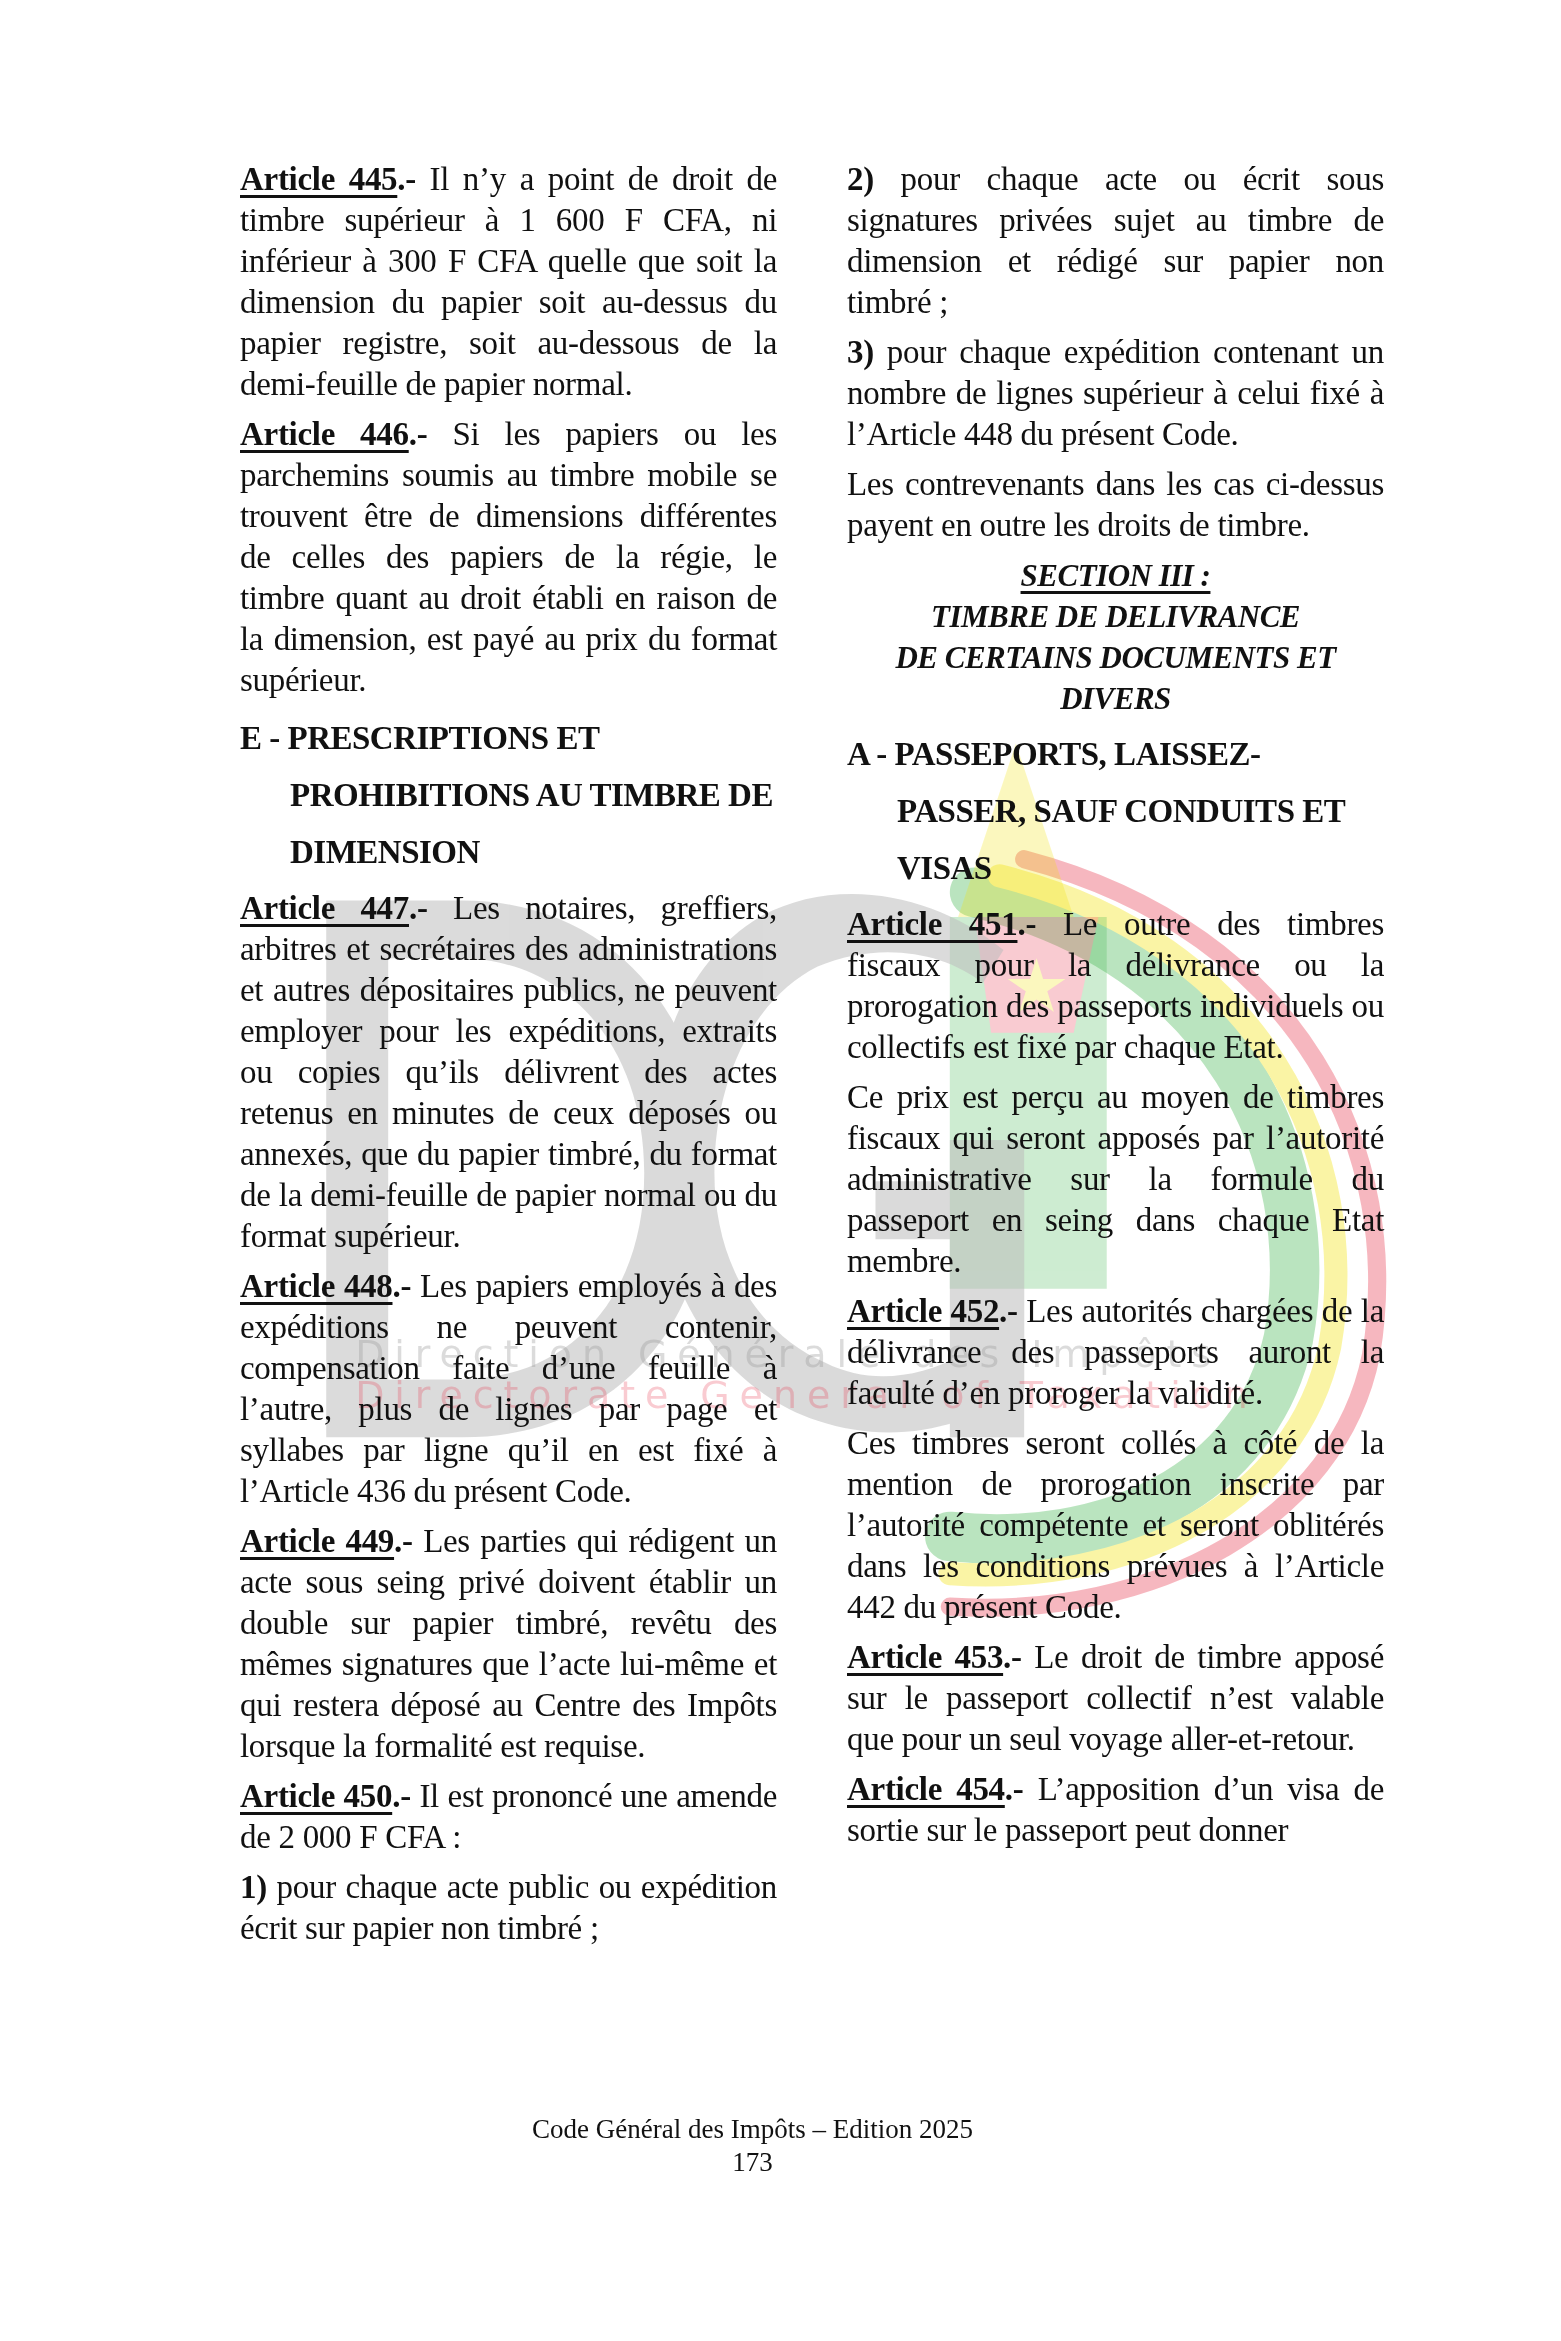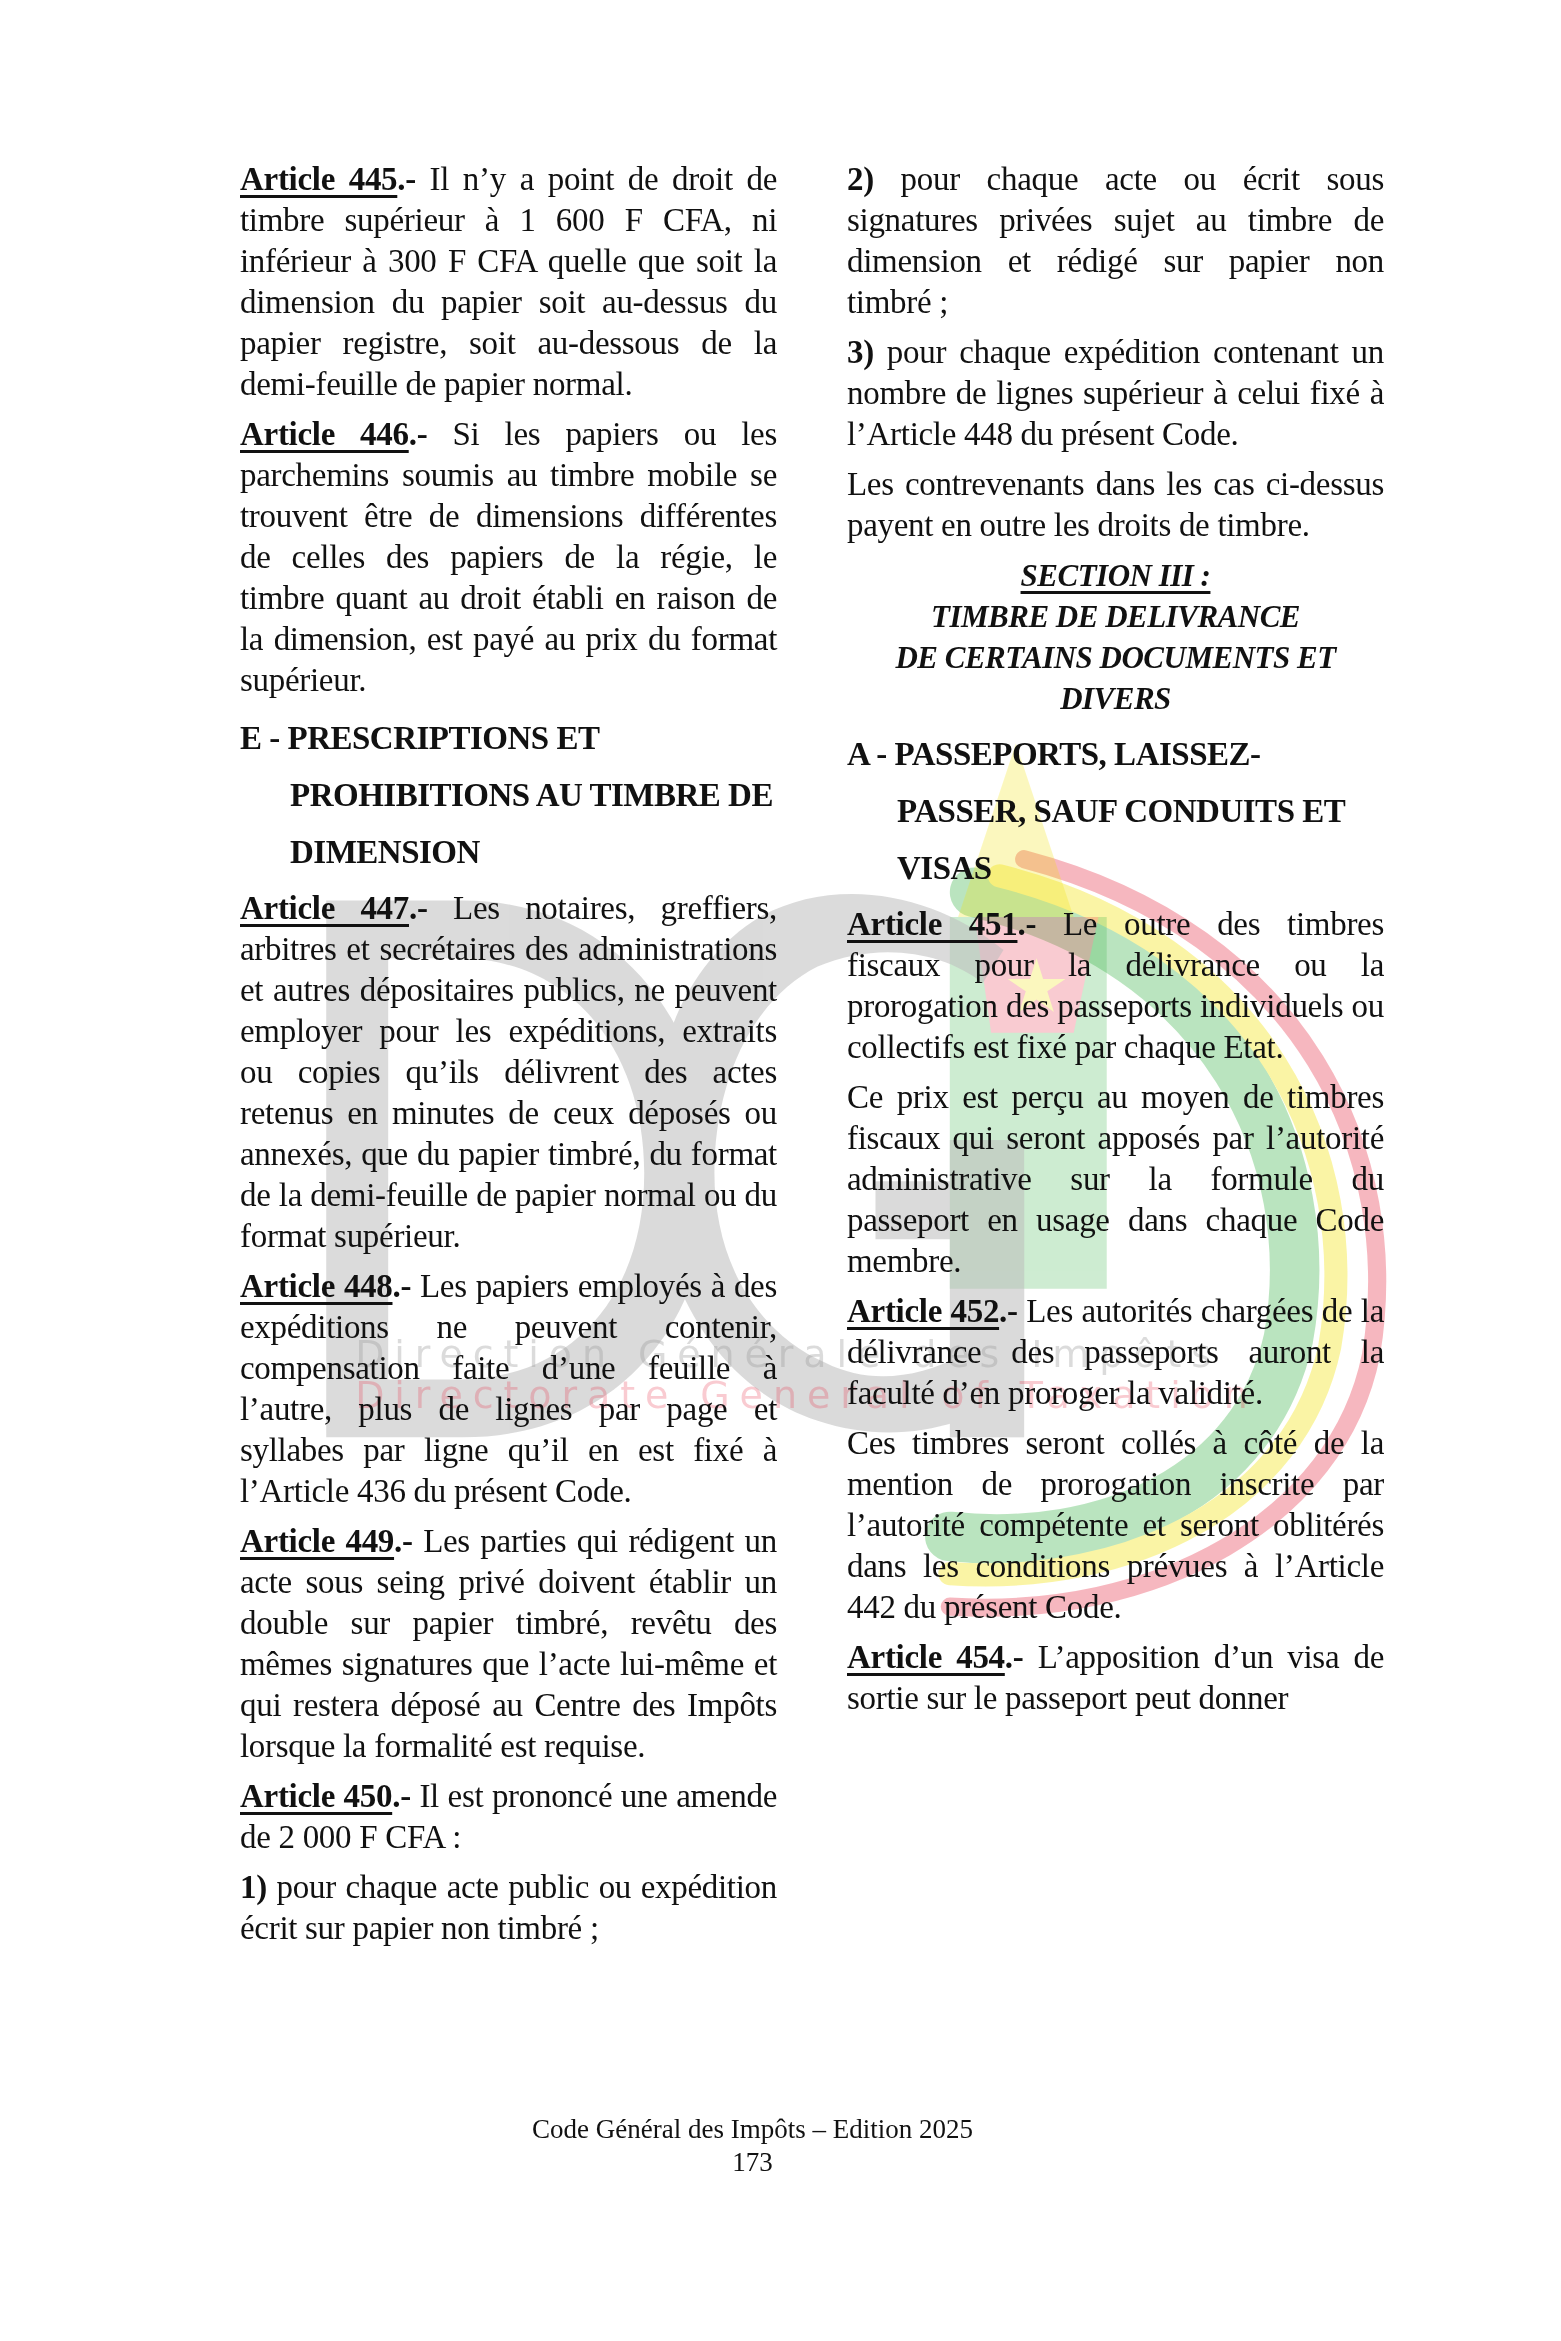--- a/index.html
+++ b/index.html
@@ -183,29 +183,32 @@
       <span class="sec-line">DE CERTAINS DOCUMENTS ET</span>
       <span class="sec-line">DIVERS</span>
     </div>
 
     <div class="heading">A - PASSEPORTS, LAISSEZ-PASSER, SAUF CONDUITS ET VISAS</div>
 
     <p class="para">
       <span class="art-label">Article 451</span><span class="art-sep">.-</span><span> Le outre des timbres fiscaux pour la délivrance ou la prorogation des passeports individuels ou collectifs est fixé par chaque Etat.</span>
     </p>
 
-    <p class="para">Ce prix est perçu au moyen de timbres fiscaux qui seront apposés par l’autorité administrative sur la formule du passeport en usage dans chaque Code membre.</p>
+    <p class="para">Ce prix est perçu au moyen de timbres fiscaux qui seront apposés par l’autorité administrative sur la formule du passeport en seing dans chaque Etat membre.</p>
 
     <p class="para">
       <span class="art-label">Article 452</span><span class="art-sep">.-</span><span> Les autorités chargées de la délivrance des passeports auront la faculté d’en proroger la validité.</span>
     </p>
 
 
     <p class="para">Ces timbres seront collés à côté de la mention de prorogation inscrite par l’autorité compétente et seront oblitérés dans les conditions prévues à l’Article 442 du présent Code.</p>
 
+    <p class="para">
+      <span class="art-label">Article 453</span><span class="art-sep">.-</span><span> Le droit de timbre apposé sur le passeport collectif n’est valable que pour un seul voyage aller-et-retour.</span>
+    </p>
 
     <p class="para">
       <span class="art-label">Article 454</span><span class="art-sep">.-</span><span> L’apposition d’un visa de sortie sur le passeport peut donner</span>
     </p>
   </div>
 
   <div class="footer">
     <span>Code Général des Impôts – Edition 2025</span>
     <span class="page-num">173</span>
   </div>

